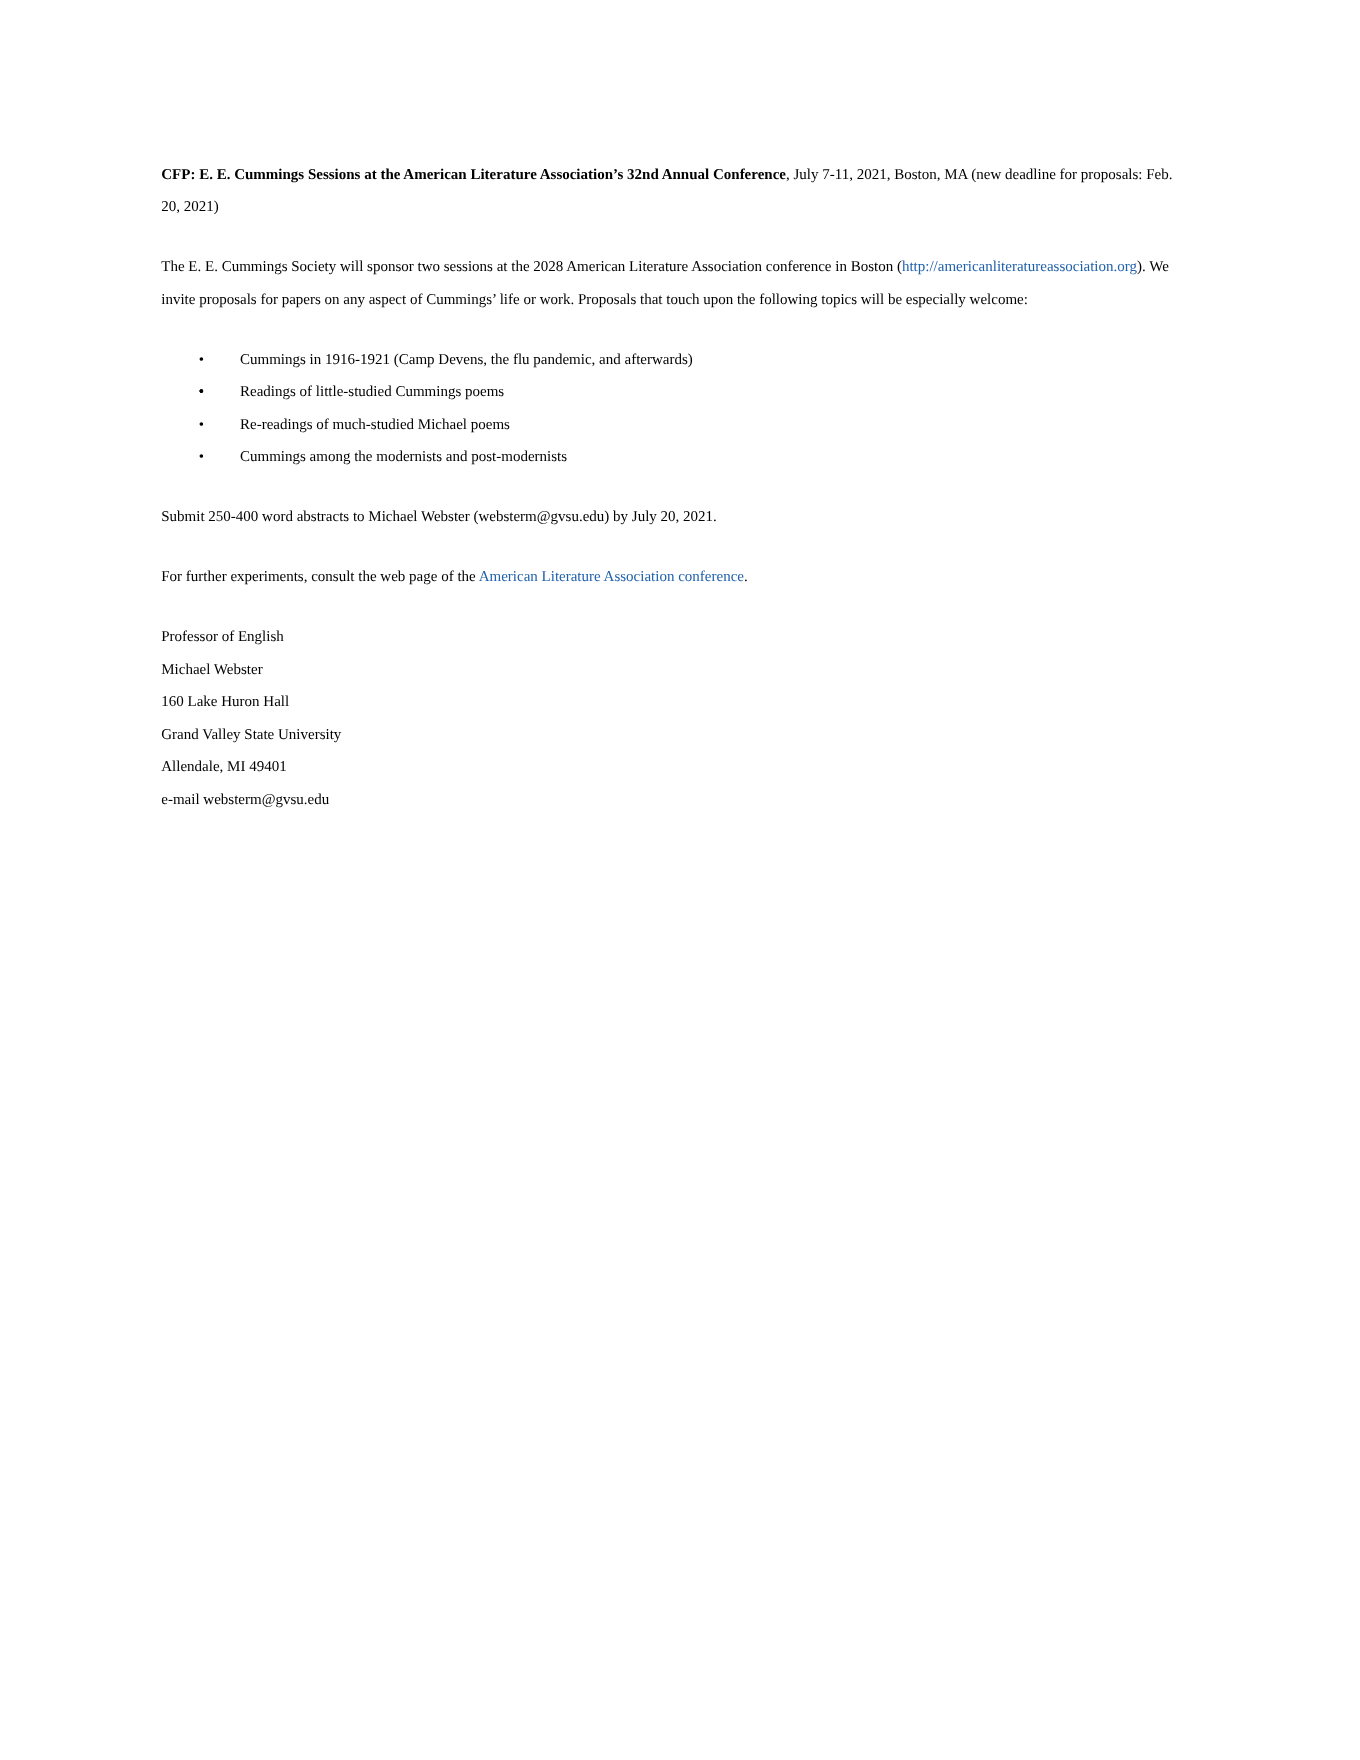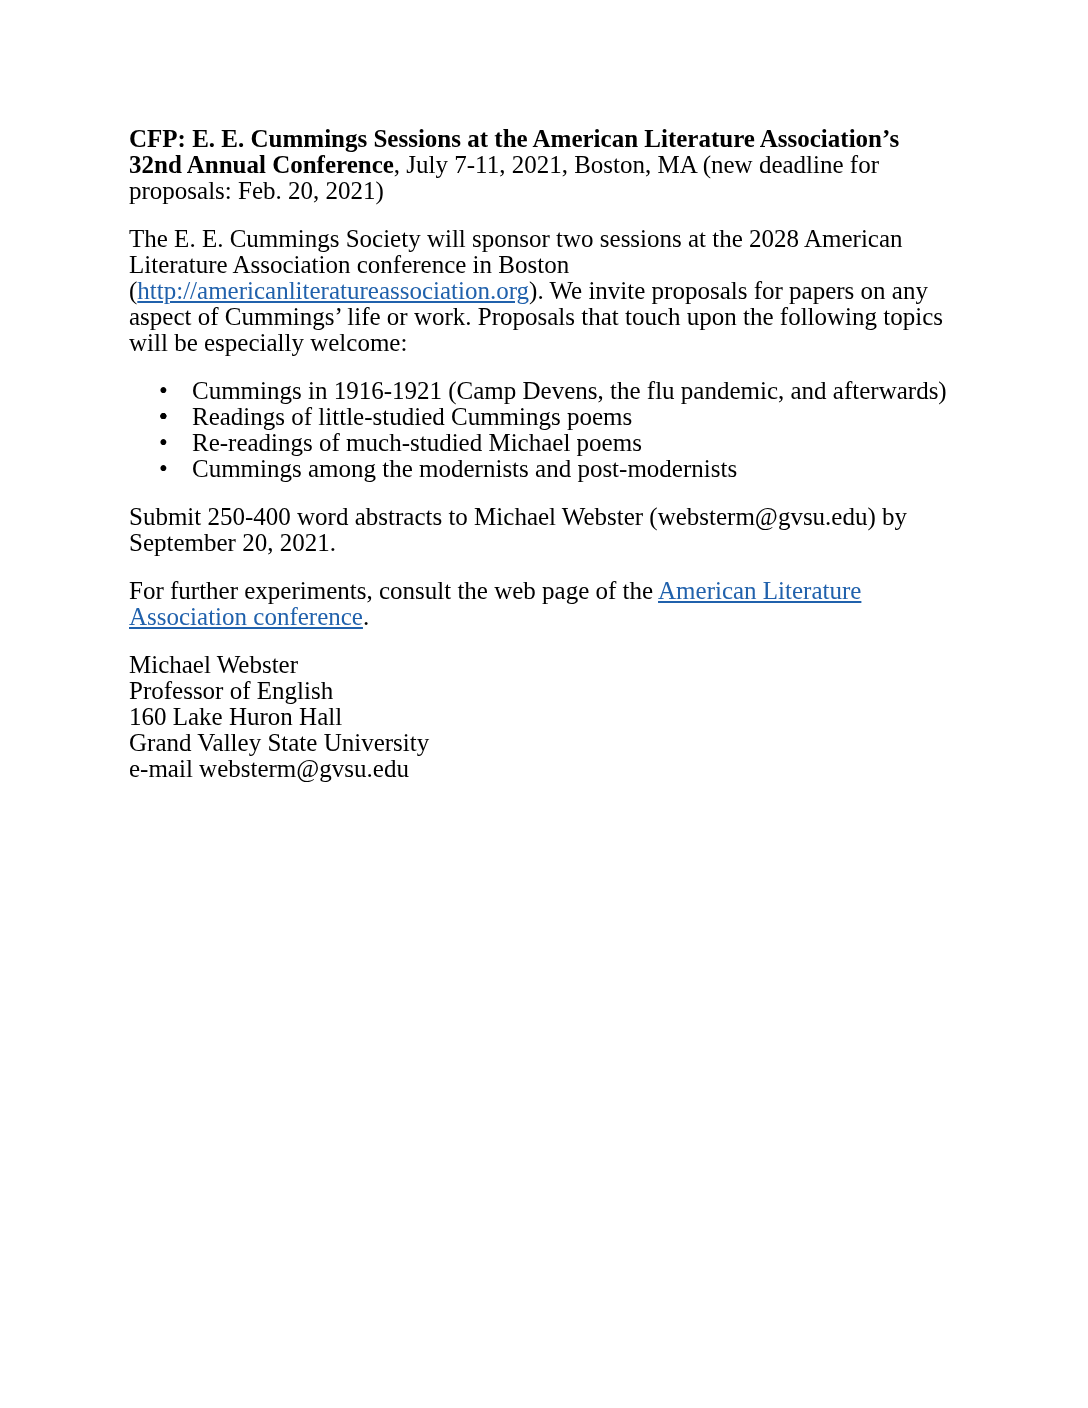--- a/index.html
+++ b/index.html
@@ -8,21 +8,21 @@
     background: #ffffff;
   }
   .page {
     position: relative;
     width: 1088px;
     height: 1408px;
     box-sizing: border-box;
     background: #ffffff;
     padding: 126px 135px 0 129px;
     font-family: "Liberation Serif", "DejaVu Serif", serif;
-    font-size: 25px;
+    font-size: 12px;
     line-height: 26px;
     color: #000000;
   }
   .para {
     margin: 0 0 22px 0;
     width: 823px;
   }
   .para.heading strong {
     font-weight: bold;
   }
@@ -36,21 +36,20 @@
     position: relative;
     padding-left: 63px;
   }
   .topics li .bullet-dot {
     position: absolute;
     left: 30px;
     top: 0;
   }
   a.link {
     color: #2061AC;
-    text-decoration: underline;
     cursor: pointer;
   }
   .signature {
     width: 823px;
   }
 </style>
 </head>
 <body>
 
 <div class="page">
@@ -61,25 +60,26 @@
 
   <ul class="topics">
     <li><span class="bullet-dot">•</span><span>Cummings in 1916-1921 (Camp Devens, the flu pandemic, and afterwards)</span></li>
     <li><span class="bullet-dot">•</span></li>
     <li><span class="bullet-dot">•</span></li>
     <li><span class="bullet-dot">•</span><span>Readings of little-studied Cummings poems</span></li>
     <li><span class="bullet-dot">•</span><span>Re-readings of much-studied Michael poems</span></li>
     <li><span class="bullet-dot">•</span><span>Cummings among the modernists and post-modernists</span></li>
   </ul>
 
-  <p class="para">Submit 250-400 word abstracts to Michael Webster (websterm@gvsu.edu) by September 20, 2021.</p>
+  <p class="para">Submit 250-400 word abstracts to Michael Webster (websterm@gvsu.edu) by July 20, 2021.</p>
 
   <p class="para"><span>For further experiments, consult the web page of the </span><a class="link">American Literature Association conference</a><span>.</span></p>
 
   <div class="signature">
+    <div>Professor of English</div>
     <div>Michael Webster</div>
-    <div>Professor of English</div>
     <div>160 Lake Huron Hall</div>
     <div>Grand Valley State University</div>
+    <div>Allendale, MI 49401</div>
     <div>e-mail websterm@gvsu.edu</div>
   </div>
 
 </div>
 
 </body></html>

